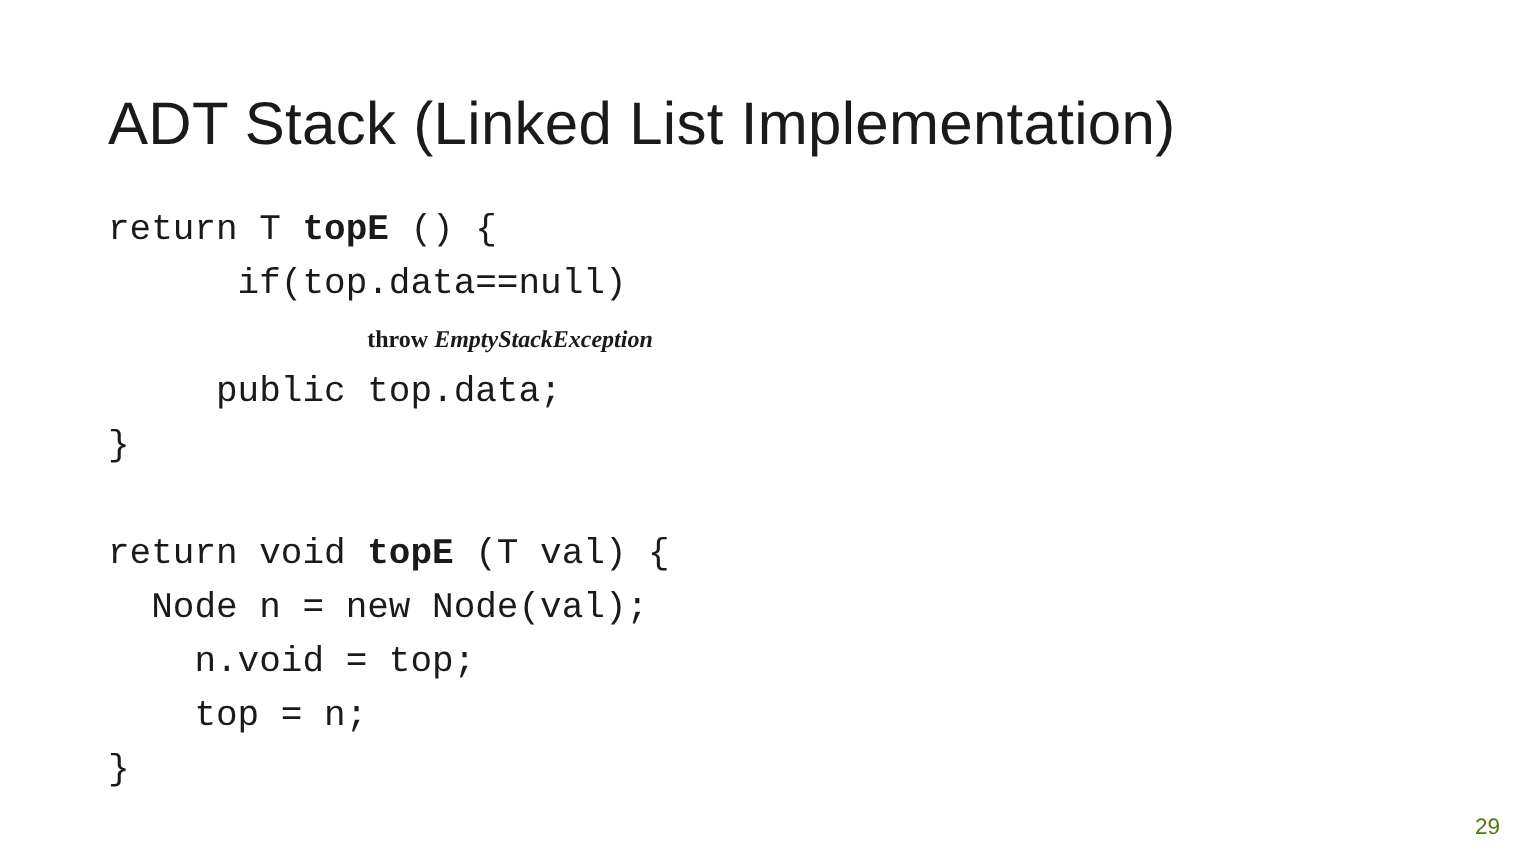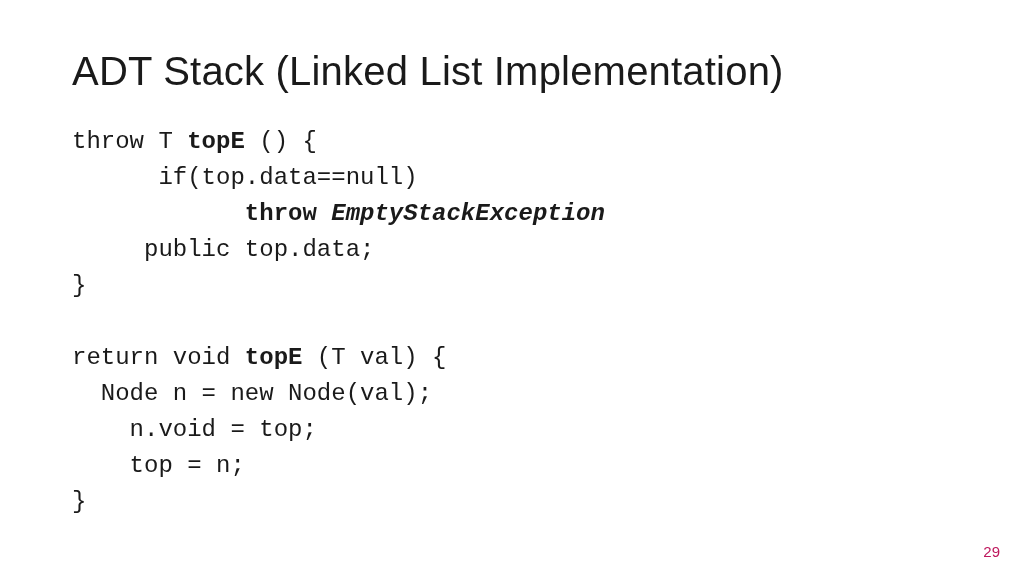--- a/index.html
+++ b/index.html
@@ -1,30 +1,30 @@
 <!DOCTYPE html>
 <html><head>
 <meta charset="utf-8">
 <style>
 html,body{margin:0;padding:0;width:1024px;height:576px;background:#fff;font-family:"Segoe UI","Helvetica Neue",Arial,sans-serif;color:#1a1a1a;overflow:hidden}
 .slide{position:relative;width:1024px;height:576px;box-sizing:border-box;padding:48px 72px 0 72px}
-.title{font-size:40px;font-weight:400;letter-spacing:.2px;margin:0 0 30px 0;line-height:1.15}
+.title{font-size:40px;font-weight:400;letter-spacing:.2px;margin:12px 0 30px 0;line-height:1.15}
 .code{font-family:"Courier New",Courier,monospace;font-size:24px;line-height:1.5;white-space:pre}
 .bold{font-weight:700}
-.serif{font-family:Liberation Mono, monospace;font-size:24px}
+.serif{font-family:Liberation Serif, serif;font-size:16px}
 .ital{font-style:italic}
-.pagenum{position:absolute;right:24px;bottom:16px;font-size:15px;color:#be185d}
+.pagenum{position:absolute;right:24px;bottom:16px;font-size:15px;color:#4d7c0f}
 </style>
 </head>
 <body>
 
 <div class="slide">
   <h1 class="title">ADT Stack (Linked List Implementation)</h1>
 
-  <div class="code"><span>throw T </span><span class="bold">topE</span><span> () {</span>
+  <div class="code"><span>return T </span><span class="bold">topE</span><span> () {</span>
 <span>      if(top.data==null)</span>
 <span>            </span><span class="serif bold">throw </span><span class="serif bold ital">EmptyStackException</span>
 <span>     public top.data;</span>
 <span>}</span>
 <span> </span>
 <span>return void </span><span class="bold">topE</span><span> (T val) {</span>
 <span>  Node n = new Node(val);</span>
 <span>    n.void = top;</span>
 <span>    top = n;</span>
 <span>}</span></div>

